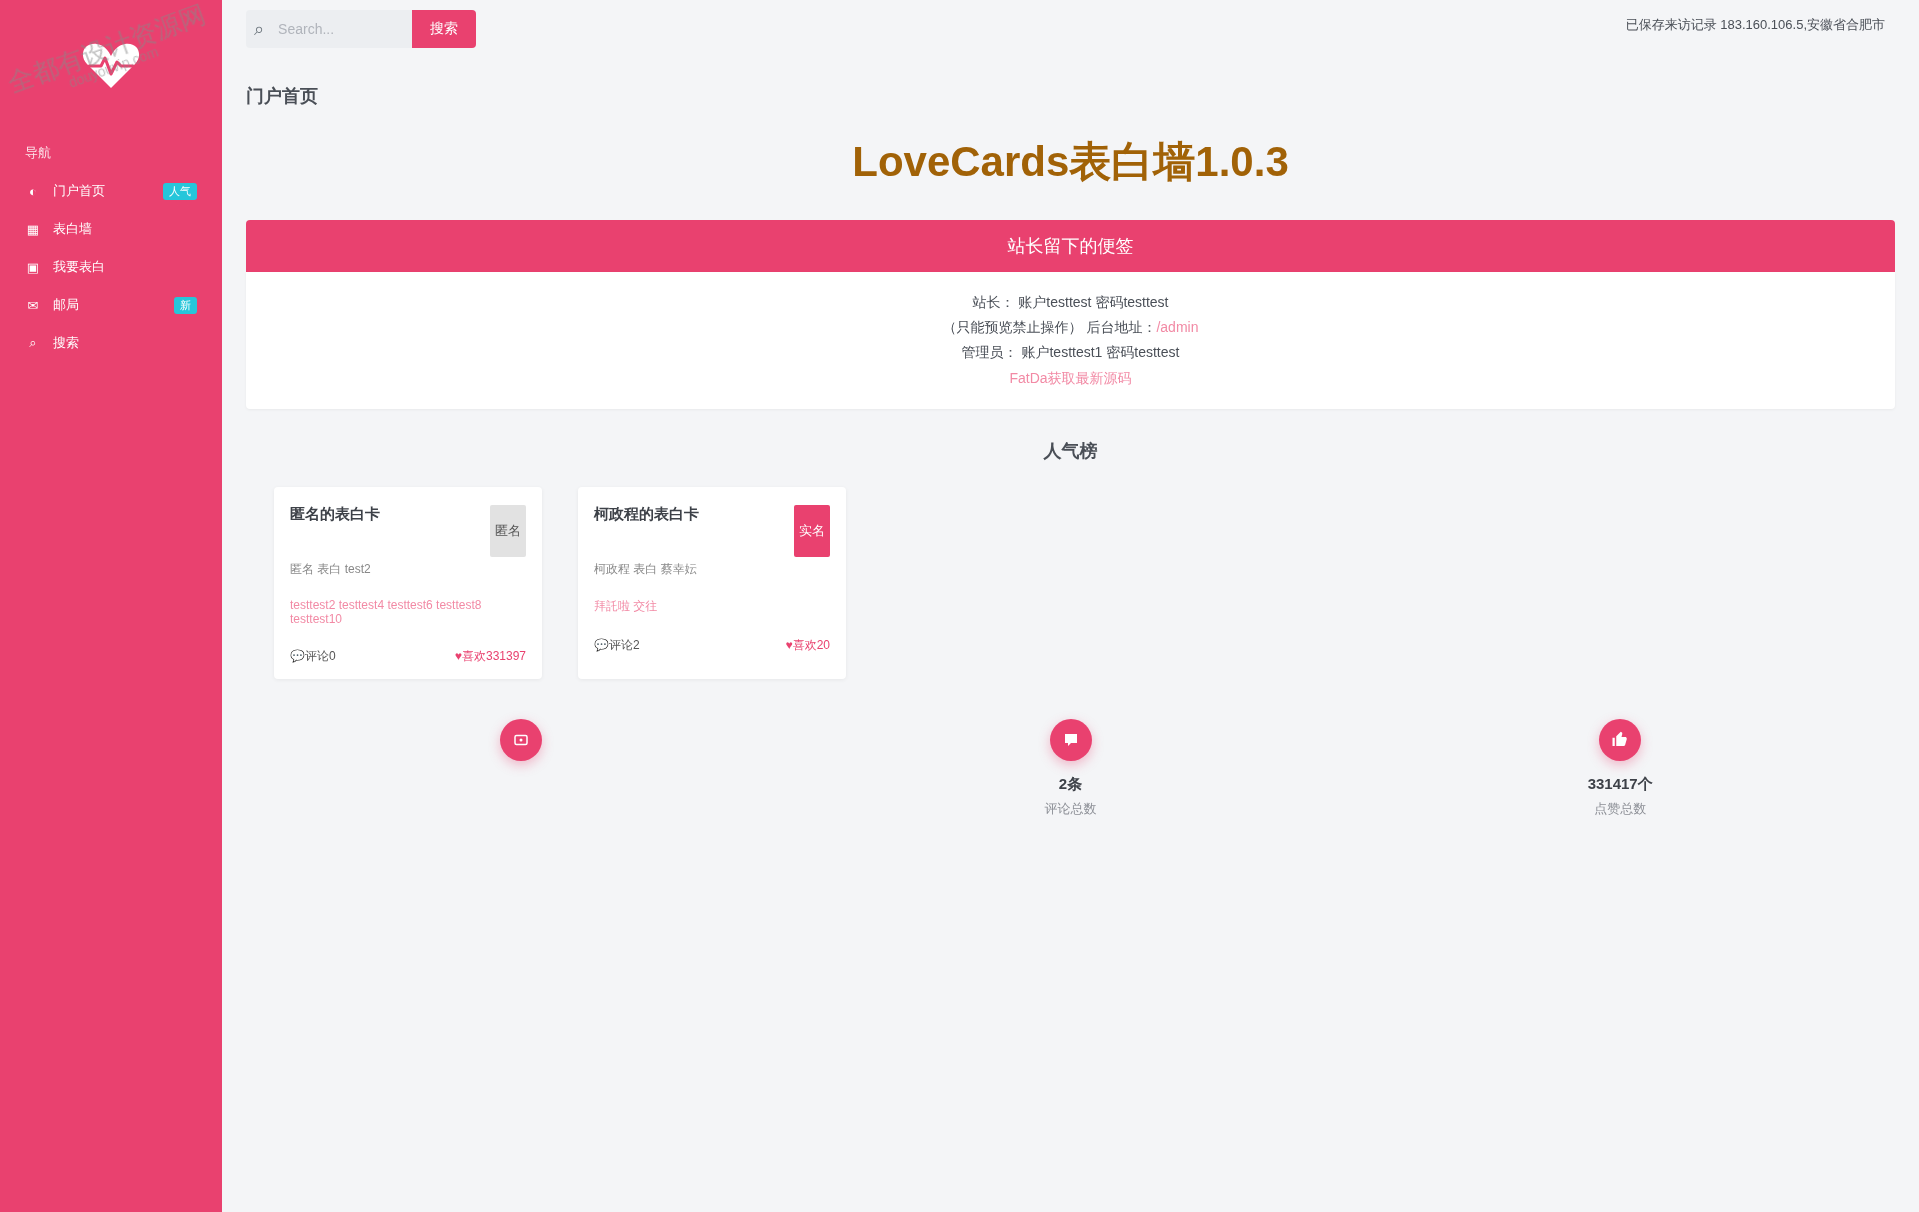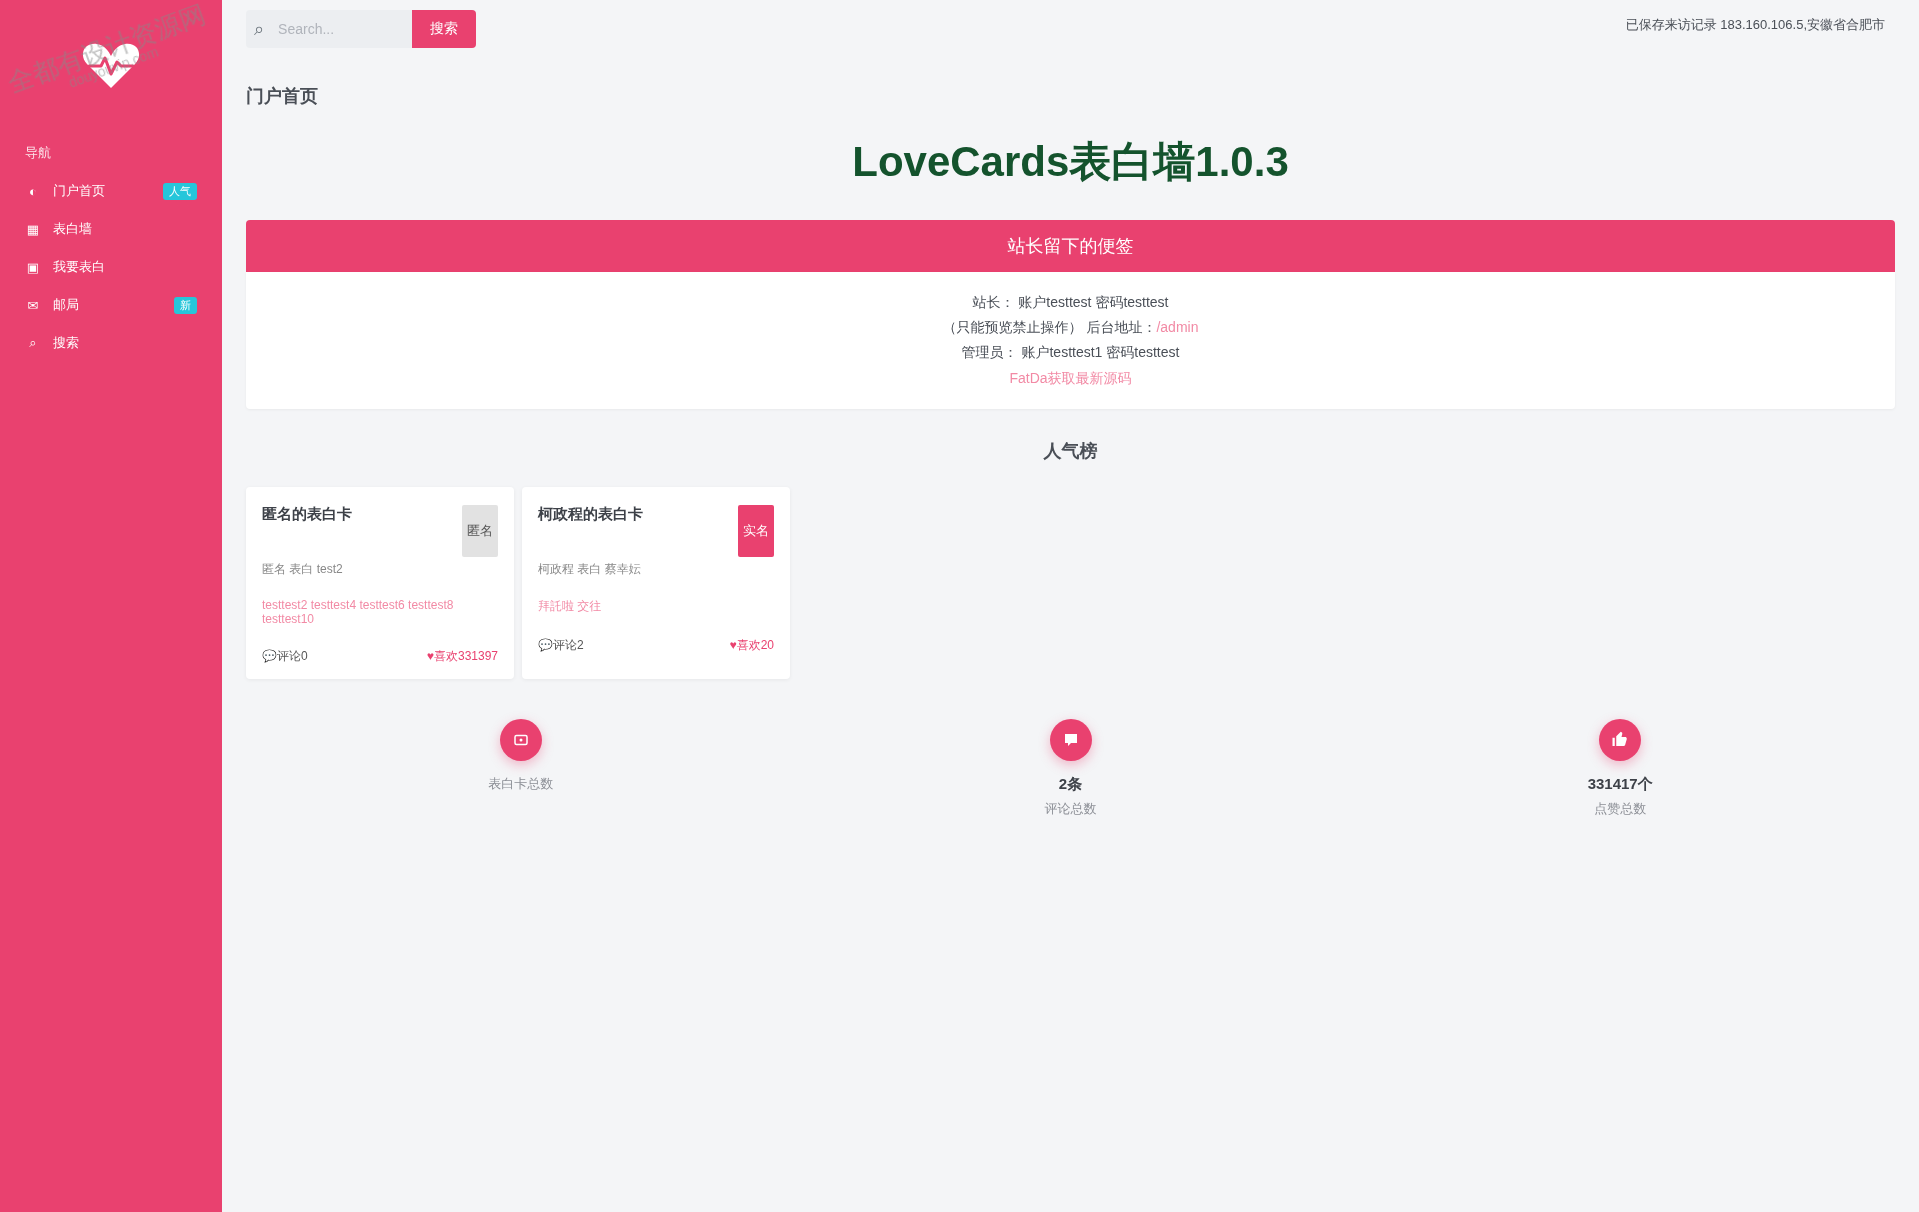--- a/index.html
+++ b/index.html
@@ -20,29 +20,29 @@
 .topbar { display: flex; align-items: center; justify-content: space-between; padding: 10px 24px 6px 24px; }
 .search-wrap { display: flex; align-items: center; background: #eceef1; border-radius: 4px; overflow: hidden; }
 .search-ico { padding: 0 8px; color: #6c757d; font-size: 18px; }
 .search-input { border: none; background: transparent; padding: 10px 6px; width: 140px; outline: none; font-size: 14px; color: #6c757d; }
 .search-input::placeholder { color: #b0b4bb; }
 .search-btn { background: #e9416f; color: #fff; border: none; padding: 10px 18px; font-size: 14px; cursor: pointer; }
 .visit-record { text-align: right; color: #4a4f57; font-size: 13px; padding: 0 10px 8px 0; }
 
 .content { padding: 10px 24px 40px; }
 .breadcrumb { font-size: 18px; font-weight: 600; color: #4a4f57; padding: 20px 0 26px; }
-.page-title { text-align: center; font-size: 42px; font-weight: 700; color: #14532d; margin-bottom: 30px; }
+.page-title { text-align: center; font-size: 42px; font-weight: 700; color: #a16207; margin-bottom: 30px; }
 
 .note-bar { background: #e9416f; color: #fff; text-align: center; padding: 14px; font-size: 18px; font-weight: 400; border-radius: 4px 4px 0 0; }
 .note-body { background: #fff; text-align: center; padding: 18px; font-size: 14px; color: #4a4f57; line-height: 1.8; border-radius: 0 0 4px 4px; box-shadow: 0 1px 3px rgba(0,0,0,0.05); margin-bottom: 30px; }
 .note-body .pink { color: #f28aa5; }
 
 .rank-title { text-align: center; font-size: 18px; font-weight: 600; color: #4a4f57; margin: 14px 0 24px; }
 
-.cards-row { display: flex; gap: 8px; margin-bottom: 40px; }
+.cards-row { display: flex; gap: 36px; margin-bottom: 40px; margin-left: 28px; }
 .card { background: #fff; width: 268px; border-radius: 4px; padding: 18px 16px 14px; box-shadow: 0 1px 4px rgba(0,0,0,0.06); }
 .card-top { display: flex; justify-content: space-between; align-items: flex-start; }
 .card-title { font-size: 15px; font-weight: 600; color: #3d4148; }
 .card-badge { font-size: 13px; background: #e2e2e2; color: #555; padding: 17px 5px; border-radius: 2px; }
 .card-badge.pink { background: #e9416f; color: #fff; }
 .card-sub { font-size: 12px; color: #888; margin-top: 4px; }
 .card-pink-line { font-size: 12px; color: #f28aa5; margin-top: 20px; min-height: 16px; }
 .card-foot { display: flex; justify-content: space-between; margin-top: 22px; font-size: 12px; color: #555; }
 .card-foot .right { color: #e9416f; }
 
@@ -148,21 +148,20 @@
       </div>
 
       <div class="stats-row">
         <div class="stat">
           <div class="stat-ico">
               <svg width="18" height="18" viewBox="0 0 24 24" fill="#fff">
                 <rect x="4" y="6" width="16" height="12" rx="2" stroke="#fff" stroke-width="2" fill="none"></rect>
                 <circle cx="12" cy="12" r="2" fill="#fff"></circle>
               </svg>
             </div>
-          <div class="stat-lbl">表白卡总数</div>
         </div>
         <div class="stat">
           <div class="stat-ico">
               <svg width="18" height="18" viewBox="0 0 24 24" fill="#fff">
                 <path d="M4 4h16v12H12l-4 4v-4H4z" fill="#fff"></path>
               </svg>
             </div>
           <div class="stat-num">2条</div>
           <div class="stat-lbl">评论总数</div>
         </div>

